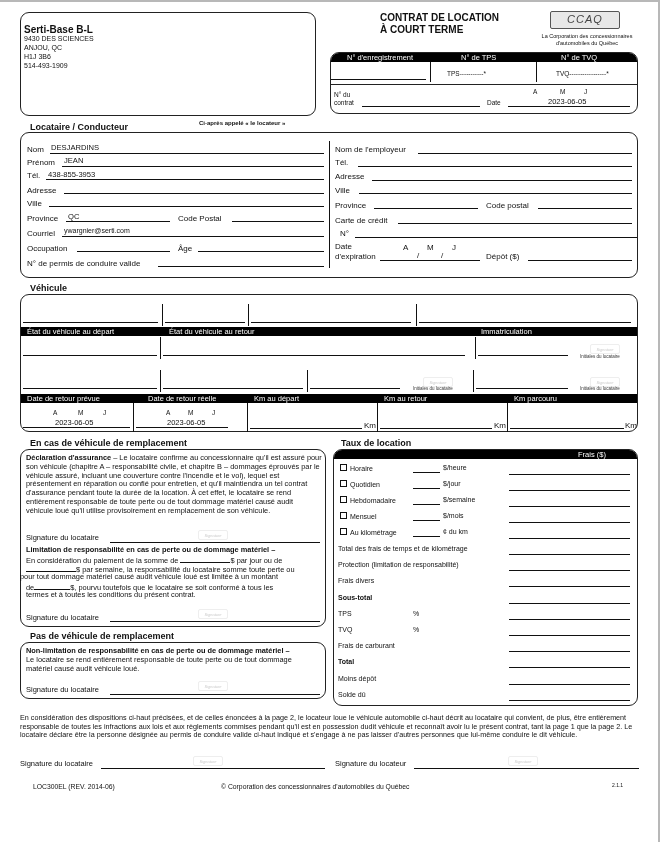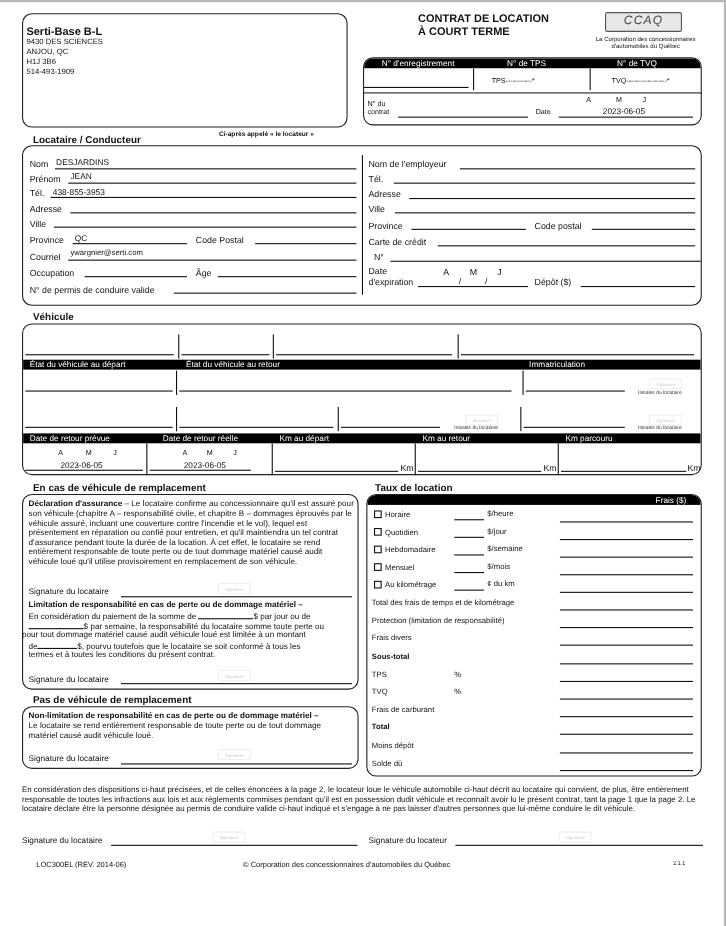--- a/index.html
+++ b/index.html
@@ -233,21 +233,21 @@
 <div class="box" style="left:20px;top:642px;width:306px;height:57px;"></div>
 <div class="para" style="left:26px;top:647px;font-weight:bold;white-space:nowrap;">Non-limitation de responsabilité en cas de perte ou de dommage matériel –</div>
 <div class="para" style="left:26px;top:656px;width:290px;">Le locataire se rend entièrement responsable de toute perte ou de tout dommage matériel causé audit véhicule loué.</div>
 <div class="lbl" style="left:26px;top:685px;font-size:7.5px;">Signature du locataire</div>
 <div class="sig" style="left:198px;top:681px;">Signature</div>
 <div class="line" style="left:110px;top:694px;width:210px;"></div>
 
 <div class="sect" style="left:341px;top:438px;">Taux de location</div>
 <div class="box" style="left:333px;top:449px;width:305px;height:257px;overflow:hidden;">
   <div class="bar" style="left:0;top:0;width:100%;">
-    <span style="left:230px;padding-left:32px;">Frais ($)</span>
+    <span style="left:212px;padding-left:32px;">Frais ($)</span>
   </div>
 </div>
 <div id="rates-options">
     <div class="cb" style="left:340px;top:464px;"></div>
        <div class="lbl" style="left:350px;top:465px;font-size:7px;">Horaire</div>
        <div class="line" style="left:413px;top:472px;width:27px;"></div>
        <div class="lbl" style="left:443px;top:464px;font-size:7px;">$/heure</div>
        <div class="line" style="left:509px;top:474px;width:121px;"></div>
     <div class="cb" style="left:340px;top:480px;"></div>
        <div class="lbl" style="left:350px;top:481px;font-size:7px;">Quotidien</div>

